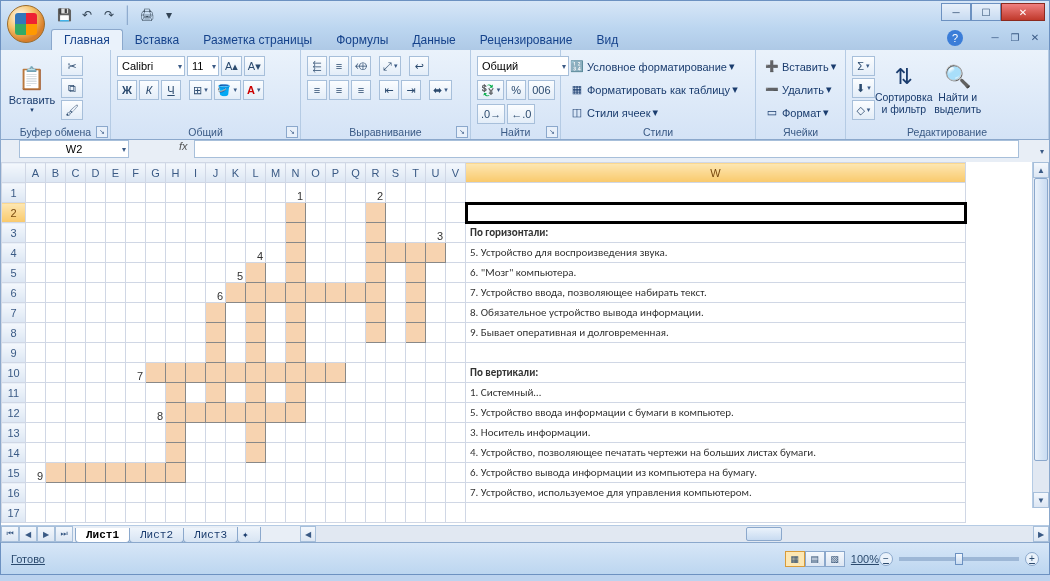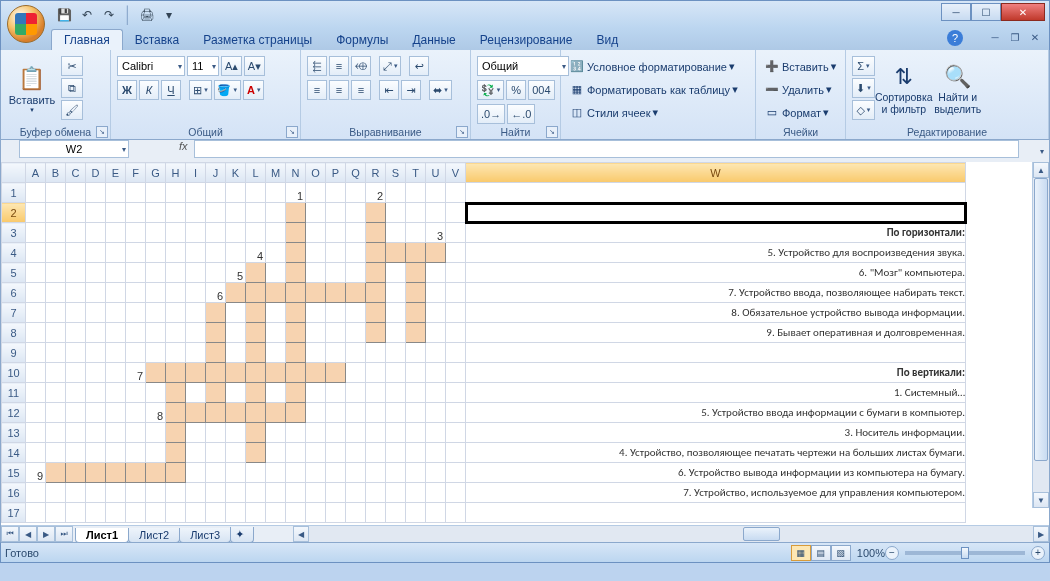--- a/index.html
+++ b/index.html
@@ -55,44 +55,44 @@
 .grid { border-collapse:collapse; table-layout:fixed; }
 .grid th, .grid td { border:1px solid #d0d7e5; font-size:11px; color:#333; padding:0; height:20px; overflow:hidden; }
 .grid th { background:linear-gradient(#f4f8fd,#dce6f3); color:#3a5a85; font-weight:normal; text-align:center; }
 .grid th.sel-h { background:linear-gradient(#fde7b3,#f9c96b); color:#7a4a10; }
 .grid .rowh { width:24px; text-align:center; background:linear-gradient(#f4f8fd,#dce6f3); }
 .grid .rowh.sel-h { background:linear-gradient(#fde7b3,#f9c96b); color:#7a4a10; }
 .colN { width:20px; }
 .colW { width:500px; }
 .cw { background:#f7d3b0; border:1px solid #888 !important; }
 .num { font-size:9px; color:#800; text-align:right; padding-right:2px !important; vertical-align:bottom; }
-.txt { padding-left:4px !important; white-space:nowrap; text-align:right; font-size:13px; font-family: Calibri, sans-serif; }
+.txt { padding-left:4px !important; white-space:nowrap; text-align:left; font-size:13px; font-family: Calibri, sans-serif; }
 .hdr-txt { color:#8b1a1a; font-weight:bold; }
 .active-cell { outline:3px solid #000; outline-offset:-2px; }
 .selectall { background:linear-gradient(#f4f8fd,#dce6f3); }
 .selectall::after { content:""; position:absolute; }
 .vscroll { width:17px; background:#e8eef6; border-left:1px solid #b5cbe4; position:absolute; right:0; top:0; bottom:17px; display:flex; flex-direction:column; }
 .vscroll .arr, .hscroll .arr { background:linear-gradient(#f4f8fd,#dce6f3); border:1px solid #a7bfda; display:flex; align-items:center; justify-content:center; font-size:8px; color:#3a5a85; }
 .vscroll .arr { height:16px; }
 .vscroll .track { flex:1; background:#e1e8f2; position:relative; }
 .vscroll .thumb { position:absolute; left:1px; right:1px; top:0; height:90%; background:linear-gradient(90deg,#eaf2fb,#c8dbf1); border:1px solid #8ba8cc; border-radius:2px; }
 .hscroll-row { height:17px; background:#e8eef6; border-top:1px solid #b5cbe4; display:flex; align-items:stretch; }
 .sheet-nav { display:flex; align-items:center; }
 .sheet-nav .navb { width:18px; border:1px solid #a7bfda; background:linear-gradient(#f4f8fd,#dce6f3); display:flex; align-items:center; justify-content:center; font-size:8px; color:#3a5a85; height:16px; }
 .sheet-tabs { display:flex; align-items:flex-end; height:17px; padding-left:2px; }
-.sheet-tab { font-size:11px; padding:1px 10px; background:linear-gradient(#eef4fb,#d7e4f3); border:1px solid #8ba8cc; border-top:none; margin-right:-1px; color:#1a3c6e; border-radius:0 0 4px 4px; }
+.sheet-tab { font-size:11px; padding:1px 10px; background:linear-gradient(#eef4fb,#d7e4f3); border:1px solid #8ba8cc; border-top:none; margin-right:-1px; color:#1a3c6e; border-radius:0 0 4px 4px;font-family:Liberation Mono, monospace; }
 .sheet-tab.active { background:#fff; font-weight:bold; color:#000; }
 .sheet-tab.new { width:24px; padding:1px 4px; }
 .hscroll { flex:1; display:flex; margin-left:40px; }
 .hscroll .arr { width:16px; }
 .hscroll .track { flex:1; background:#e1e8f2; position:relative; }
 .hscroll .thumb { position:absolute; top:1px; bottom:1px; left:60%; width:5%; background:linear-gradient(#eaf2fb,#c8dbf1); border:1px solid #8ba8cc; border-radius:2px; }
 
 
-.statusbar { height:21px; background:linear-gradient(#d7e6f7,#bcd6f0); border:1px solid #6c91c1; border-top-color:#8ba8cc; display:flex; align-items:center; font-size:11px; color:#2b4a6e; padding:0 4px; }
+.statusbar { height:33px; background:linear-gradient(#d7e6f7,#bcd6f0); border:1px solid #6c91c1; border-top-color:#8ba8cc; display:flex; align-items:center; font-size:11px; color:#2b4a6e; padding:0 10px;text-decoration:underline; }
 .statusbar .spacer { flex:1; }
 .view-btns { display:flex; gap:0; margin-right:6px; }
 .view-btns div { width:20px; height:16px; border:1px solid #8ba8cc; background:linear-gradient(#f4f8fd,#dce6f3); display:flex; align-items:center; justify-content:center; font-size:9px; }
 .view-btns div.active { background:#fde7b3; border-color:#d89b3a; }
 .zoom-slider { width:120px; height:4px; background:#9db7d6; position:relative; margin:0 6px; }
 .zoom-slider::before { content:""; position:absolute; left:50%; top:-4px; width:1px; height:12px; background:#6c91c1; }
 .zoom-slider .knob { position:absolute; left:50%; top:-4px; width:8px; height:12px; background:linear-gradient(#f4f8fd,#c8dbf1); border:1px solid #6c91c1; transform:translateX(-50%); }
 .zm-btn { width:14px; height:14px; border:1px solid #8ba8cc; background:#eaf2fb; border-radius:50%; display:flex; align-items:center; justify-content:center; font-size:10px; }
 </style>
 </head>
@@ -200,39 +200,40 @@
     <div class="group-label"><span>Выравнивание</span><span class="dlg">↘</span></div>
   </div>
 
   <div class="group" style="width:90px">
     <div class="group-body">
         <div class="vstack" style="gap:4px">
       <span class="sel" style="width:92px">Общий</span>
       <div class="mini-row">
         <span class="mini-btn dd">💱</span>
         <span class="mini-btn">%</span>
-        <span class="mini-btn">004</span>
+        <span class="mini-btn">006</span>
       </div>
       <div class="mini-row">
         <span class="mini-btn">.0→</span>
         <span class="mini-btn">←.0</span>
       </div>
     </div>
       </div>
     <div class="group-label"><span>Найти</span><span class="dlg">↘</span></div>
   </div>
 
   <div class="group" style="width:195px">
     <div class="group-body">
         <div class="vstack" style="width:100%">
       <div class="style-row"><span class="style-ic">🔢</span><span>Условное форматирование</span> ▾</div>
       <div class="style-row"><span class="style-ic">▦</span><span>Форматировать как таблицу</span> ▾</div>
       <div class="style-row"><span class="style-ic">◫</span><span>Стили ячеек</span> ▾</div>
     </div>
       </div>
+    <div class="group-label">Стили</div>
   </div>
 
   <div class="group" style="width:90px">
     <div class="group-body">
         <div class="vstack" style="width:100%">
       <div class="style-row"><span class="style-ic">➕</span><span>Вставить</span> ▾</div>
       <div class="style-row"><span class="style-ic">➖</span><span>Удалить</span> ▾</div>
       <div class="style-row"><span class="style-ic">▭</span><span>Формат</span> ▾</div>
     </div>
       </div>

